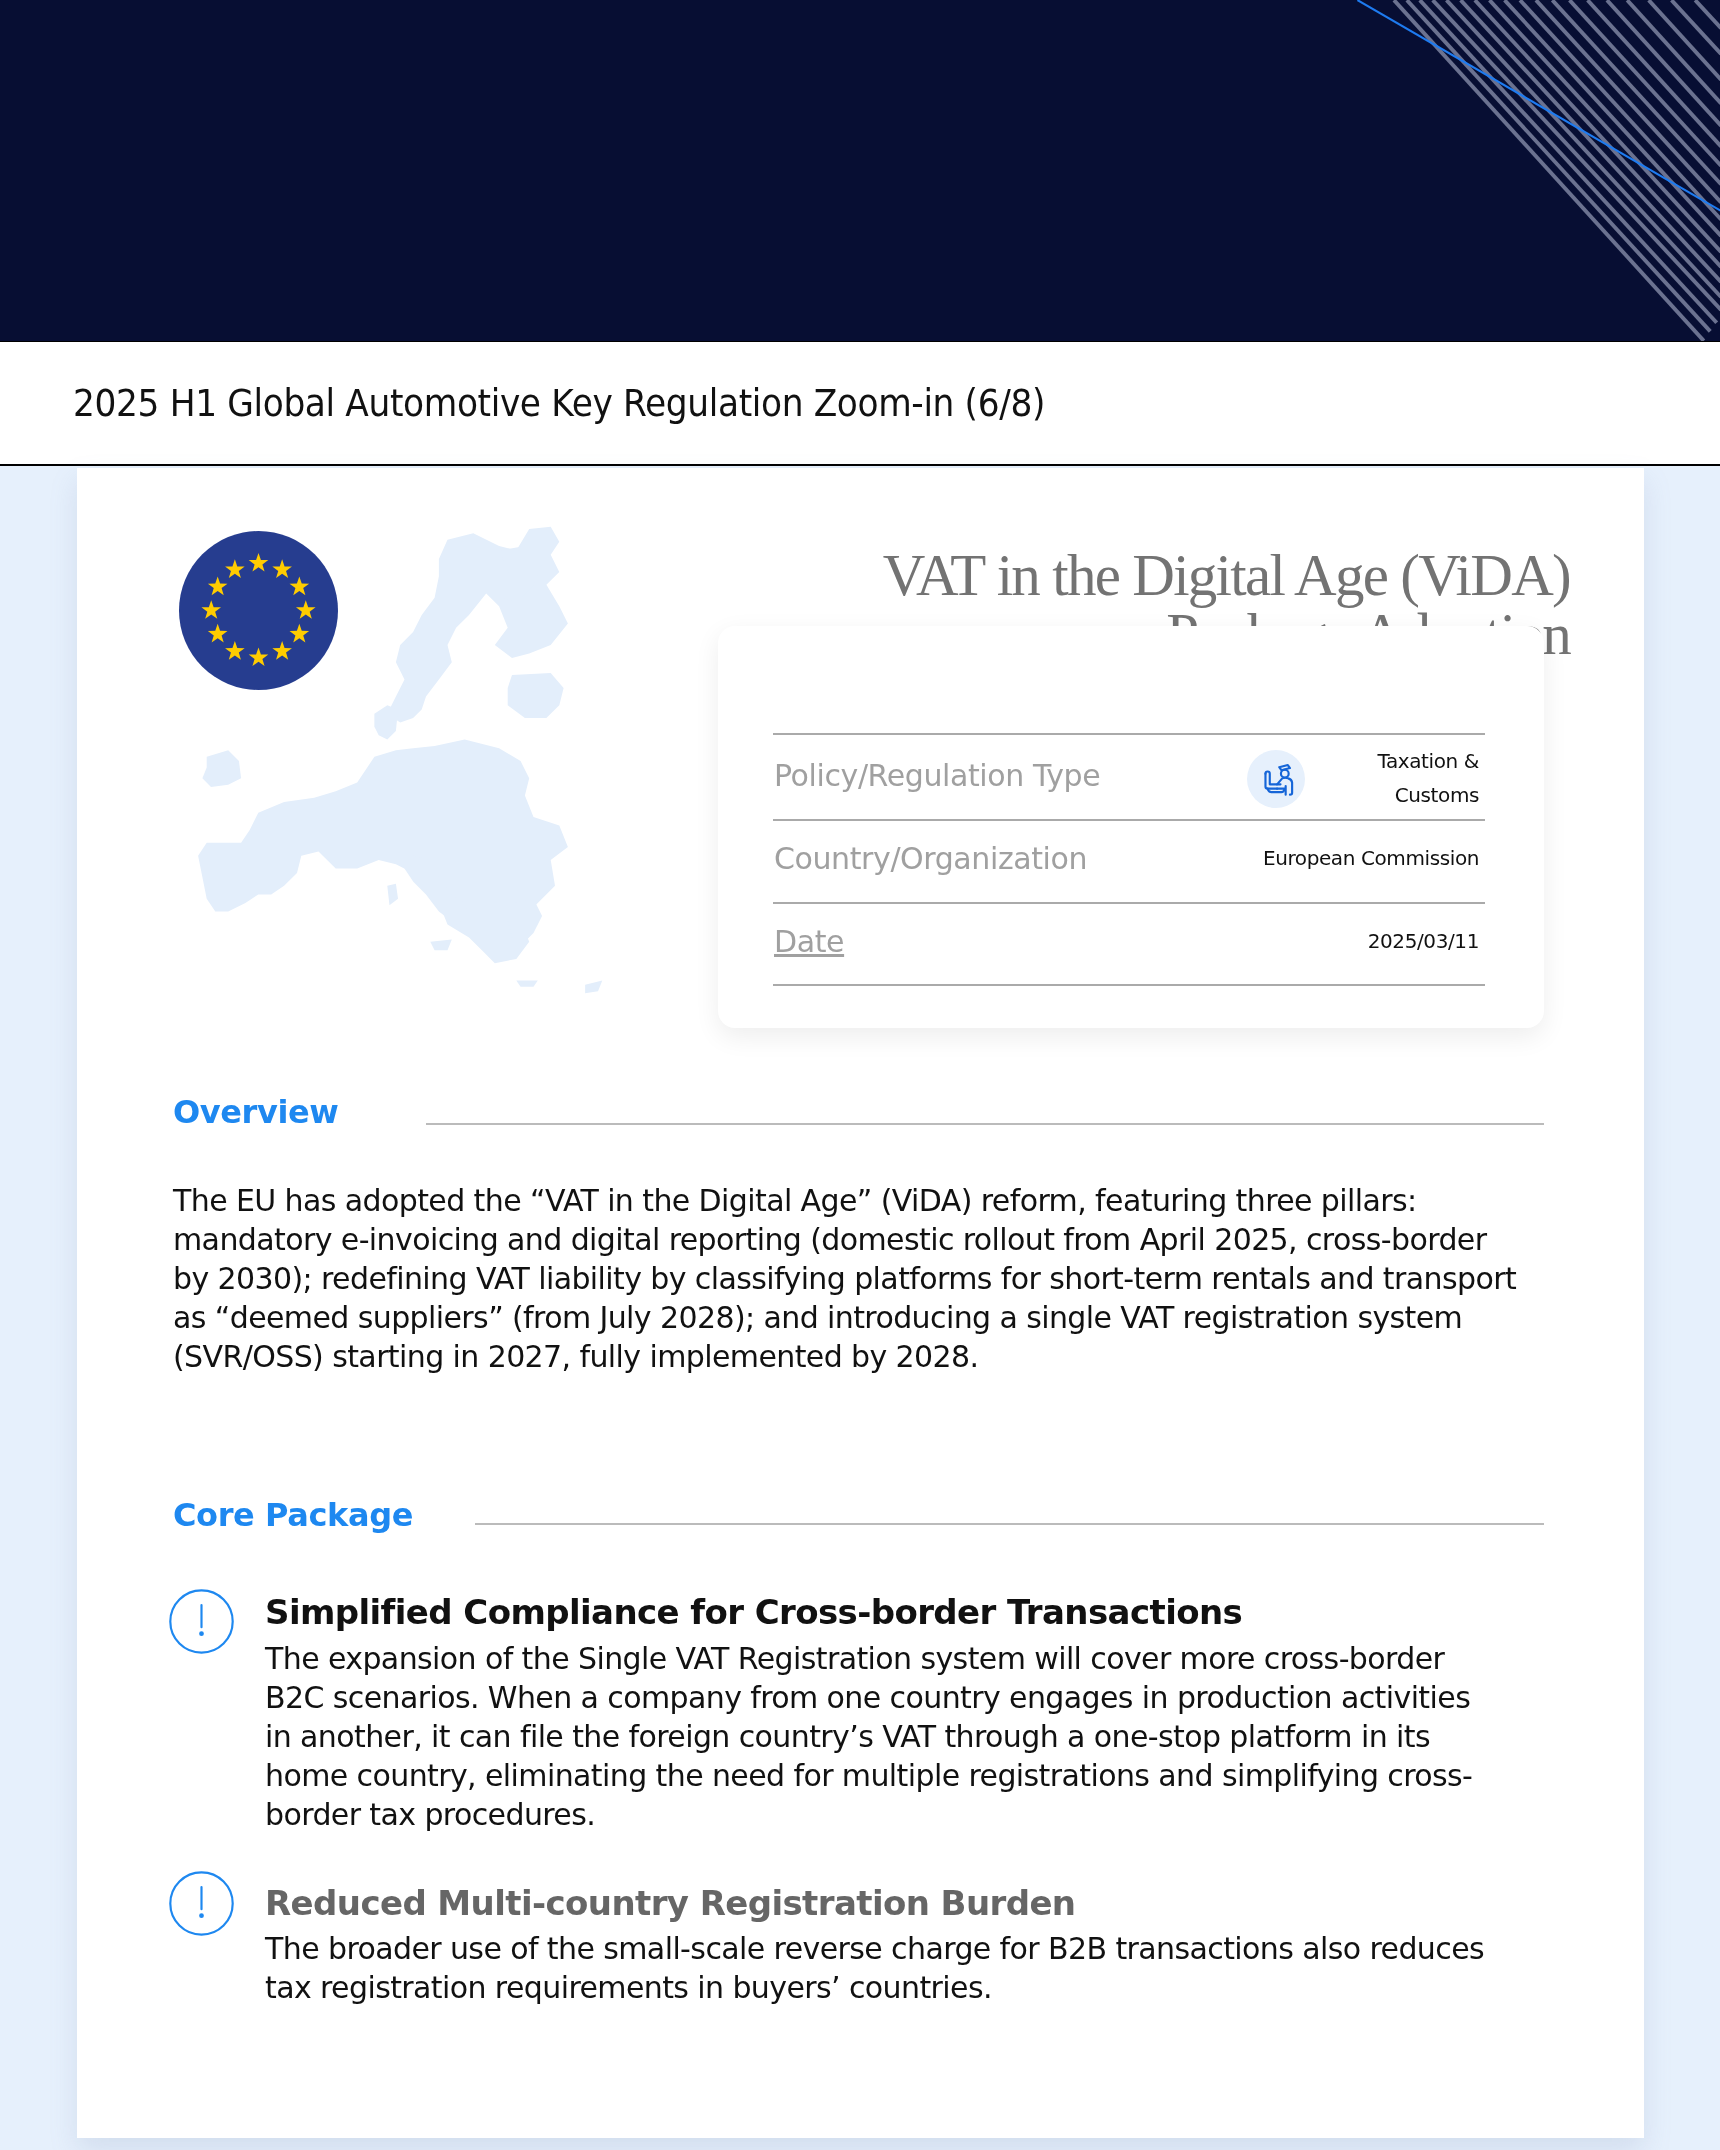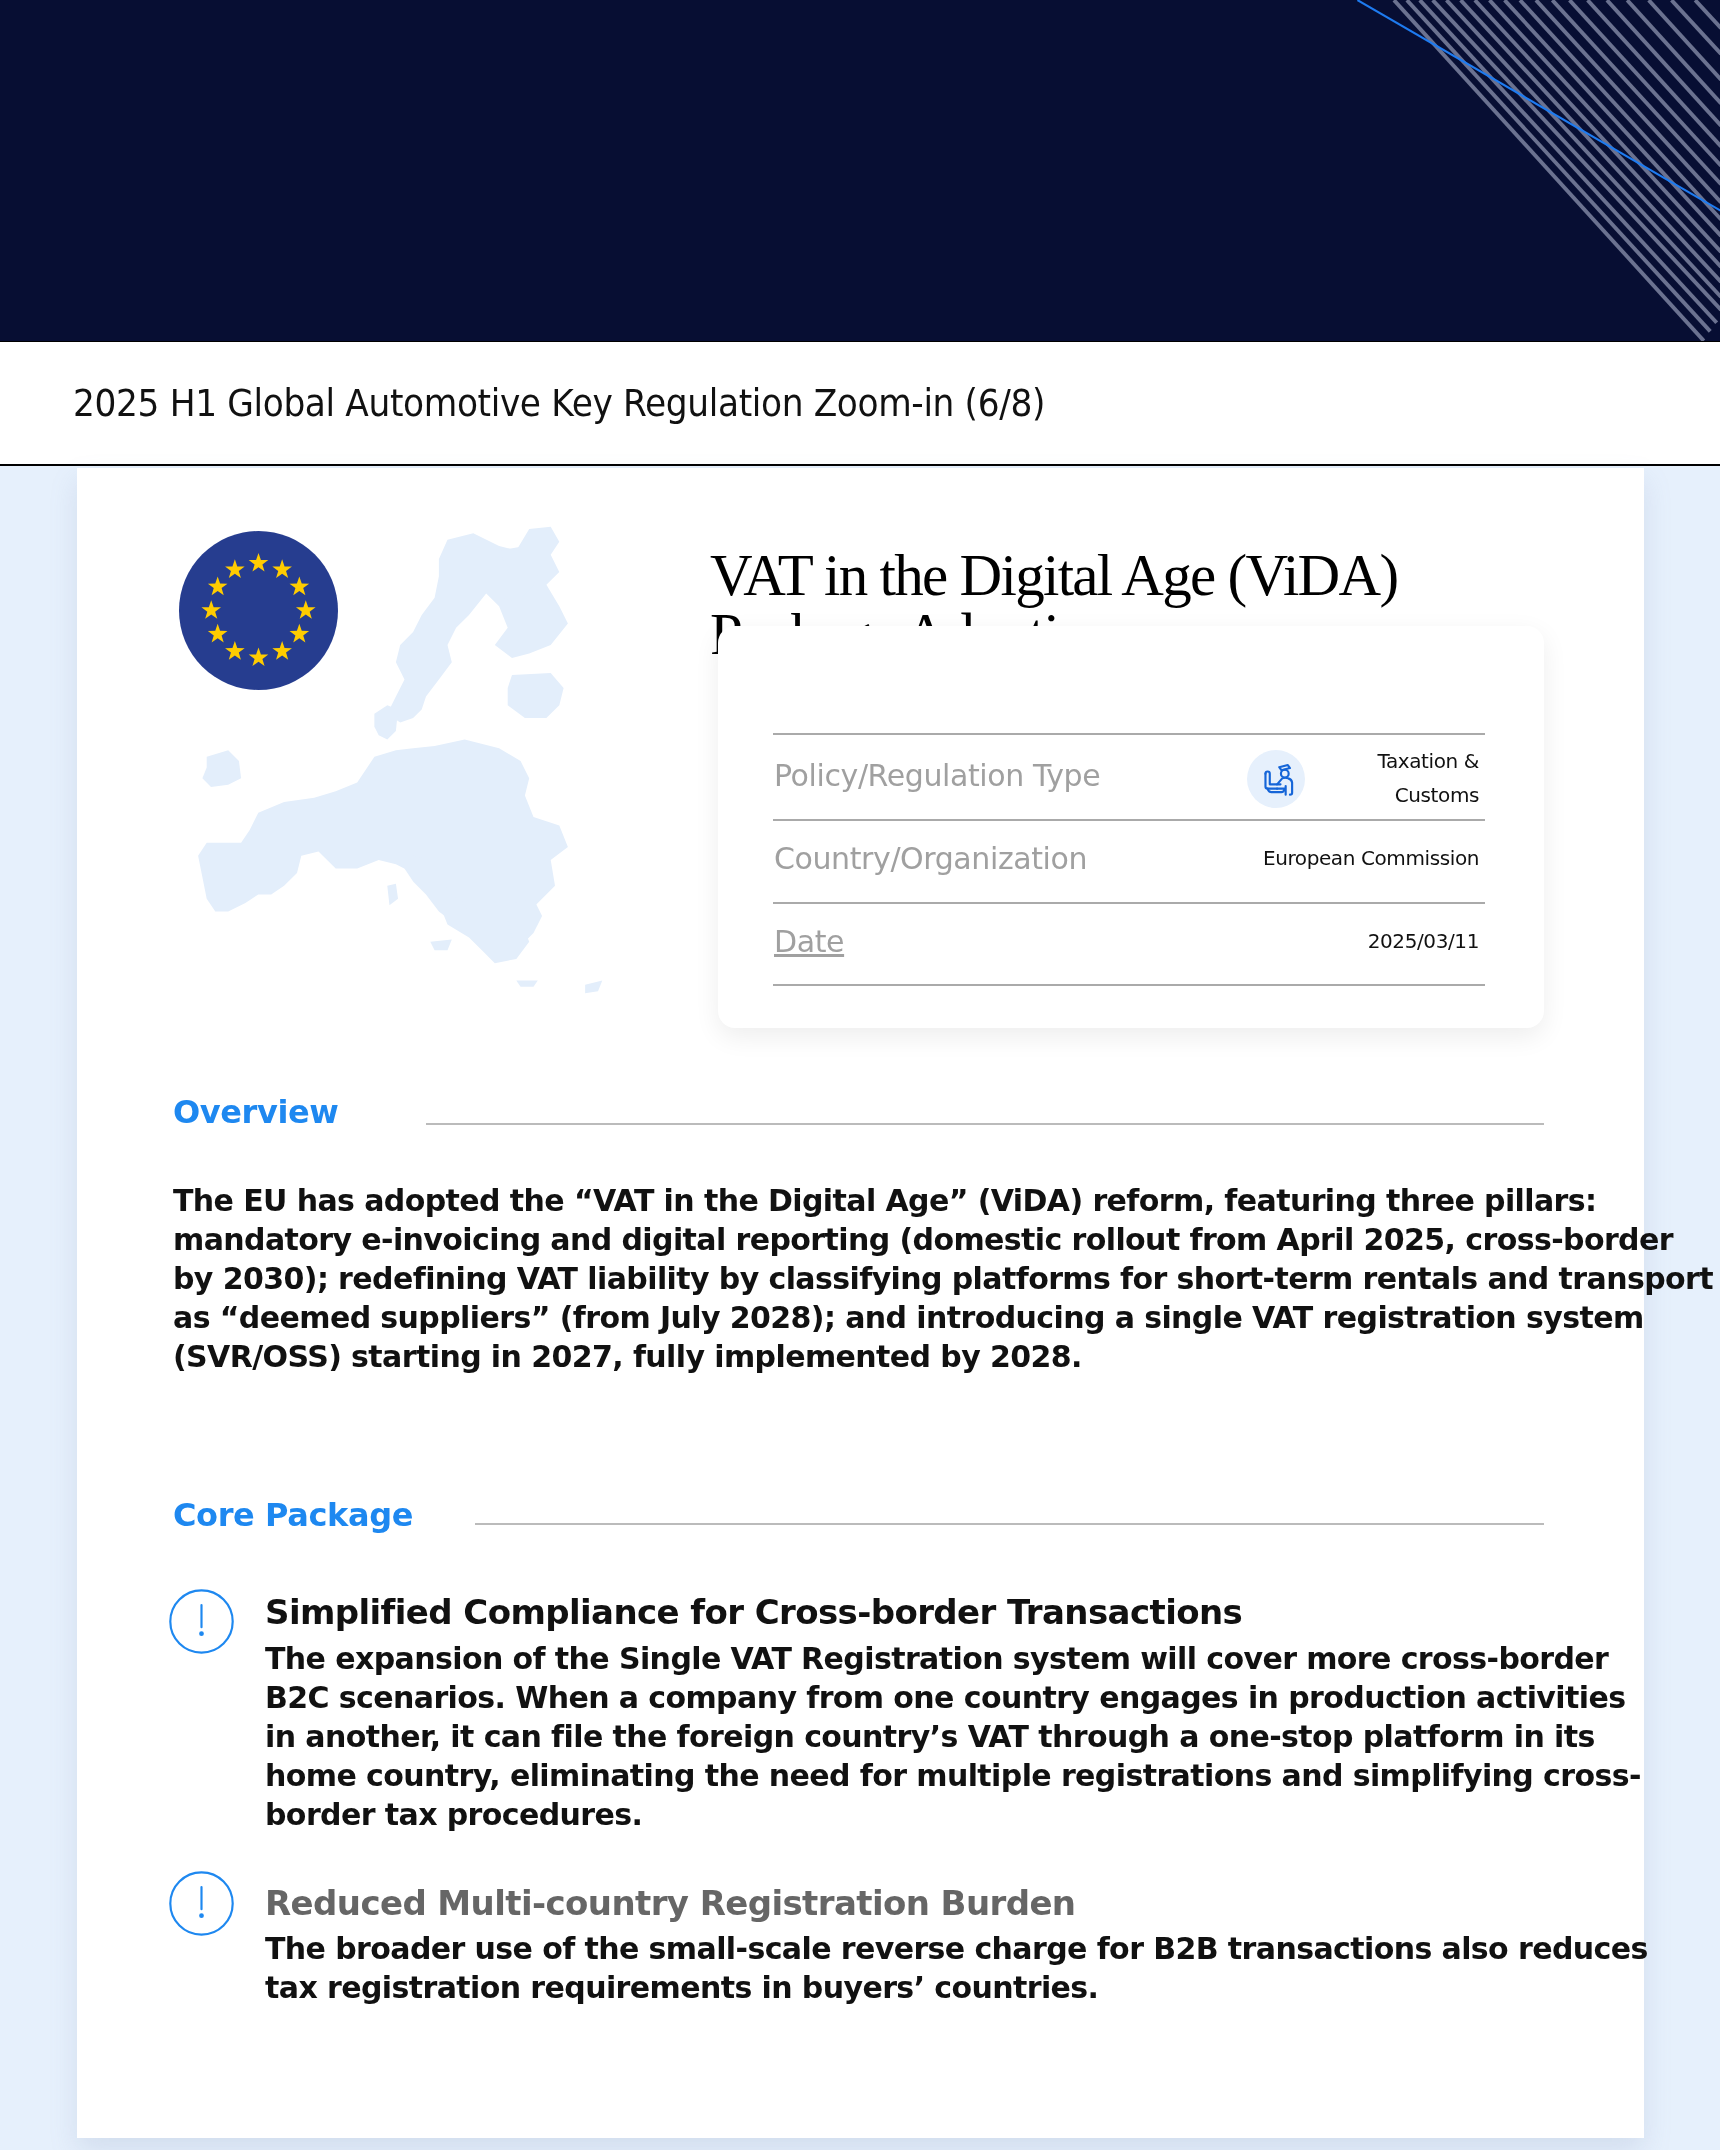--- a/index.html
+++ b/index.html
@@ -5,29 +5,29 @@
   html, body { margin:0; padding:0; }
   body { width:1721px; height:2438px; position:relative; overflow:hidden; background:#E6F0FC; font-family:"DejaVu Sans", "Liberation Sans", sans-serif; }
   .abs { position:absolute; }
   #top-band { left:0; top:0; width:1721px; height:341px; background:#070E33; overflow:hidden; }
   #top-band svg { position:absolute; left:0; top:0; }
   #title-band { left:0; top:341px; width:1721px; height:125px; background:#FFFFFF; border-top:1.7px solid #000; border-bottom:2.2px solid #000; box-sizing:border-box; }
   #page-title { left:73px; top:382px; font-size:37px; color:#111; letter-spacing:-0.4px; white-space:nowrap; font-family:"DejaVu Sans", sans-serif; transform:scaleX(0.93); transform-origin:left; }
   #card { left:77px; top:468px; width:1567px; height:1670px; background:#FFFFFF; box-shadow:0 13px 26px rgba(120,140,180,0.18); }
   #flag { left:179px; top:531px; width:159px; height:159px; border-radius:50%; background:#263D8F; }
   #map { left:172px; top:516px; width:465px; height:516px; }
-  #reg-title { left:710px; top:546px; width:860px; text-align:left; color:#000000; font-family:"Liberation Serif", "DejaVu Serif", serif; font-size:59px; line-height:59px; letter-spacing:-1.7px; }
+  #reg-title { left:710px; top:546px; width:860px; text-align:right; color:#737373; font-family:"Liberation Serif", "DejaVu Serif", serif; font-size:59px; line-height:59px; letter-spacing:-1.7px; }
   #info-box { left:718px; top:626px; width:826px; height:402px; background:#FFFFFF; border-radius:17px; box-shadow:0 8.6px 26px rgba(0,0,0,0.07); }
   .info-line { position:absolute; left:773px; width:712px; height:2.2px; background:#AAAAAA; }
   .info-label { position:absolute; left:774px; color:#A0A0A0; font-size:30px; white-space:nowrap; letter-spacing:-0.4px; }
   .info-value { position:absolute; right:242px; color:#111; font-size:20px; white-space:nowrap; text-align:right; letter-spacing:-0.4px; line-height:34px; }
   #type-icon { left:1247px; top:750px; width:58px; height:58px; border-radius:50%; background:#E6F0FC; }
   .section-head { position:absolute; left:173px; color:#1E88F0; font-weight:bold; font-size:32px; letter-spacing:-0.4px; white-space:nowrap; }
   .section-rule { position:absolute; height:2.2px; background:#BBBBBB; }
-  .para { position:absolute; color:#111; font-size:30px; line-height:39px; letter-spacing:-0.6px;font-weight:bold; }
+  .para { position:absolute; color:#111; font-size:30px; line-height:39px; letter-spacing:-0.6px; }
   .para span { display:block; white-space:nowrap; }
   .impact-icon { position:absolute; left:169px; width:65px; height:65px; }
   .impact-title { position:absolute; left:265px; font-weight:bold; font-size:34px; letter-spacing:-0.6px; white-space:nowrap; }
 </style>
 </head>
 <body>
 
 <div id="top-band" class="abs">
   <svg width="1721" height="341" viewBox="0 0 4000 792">
     <g stroke="#6B7290" stroke-width="9" fill="none">

